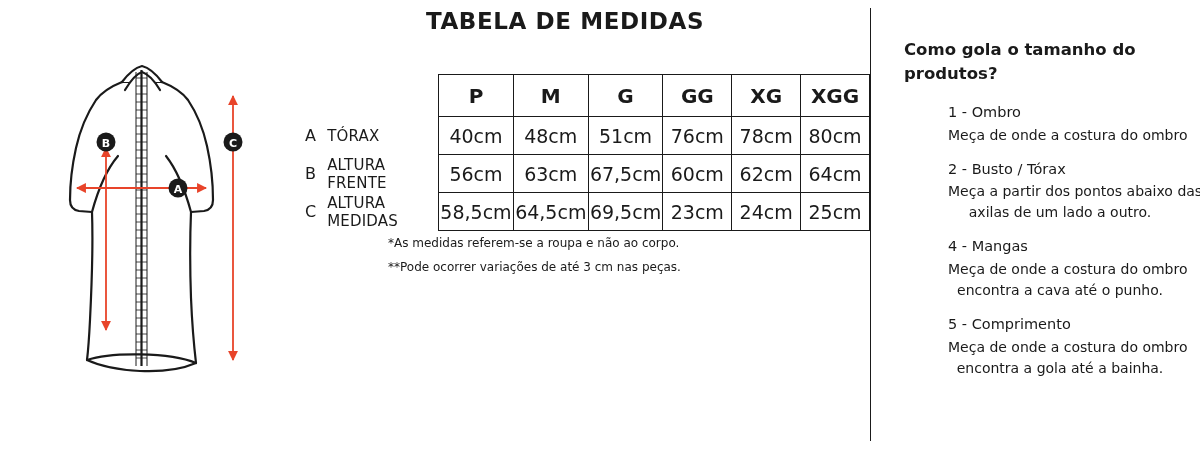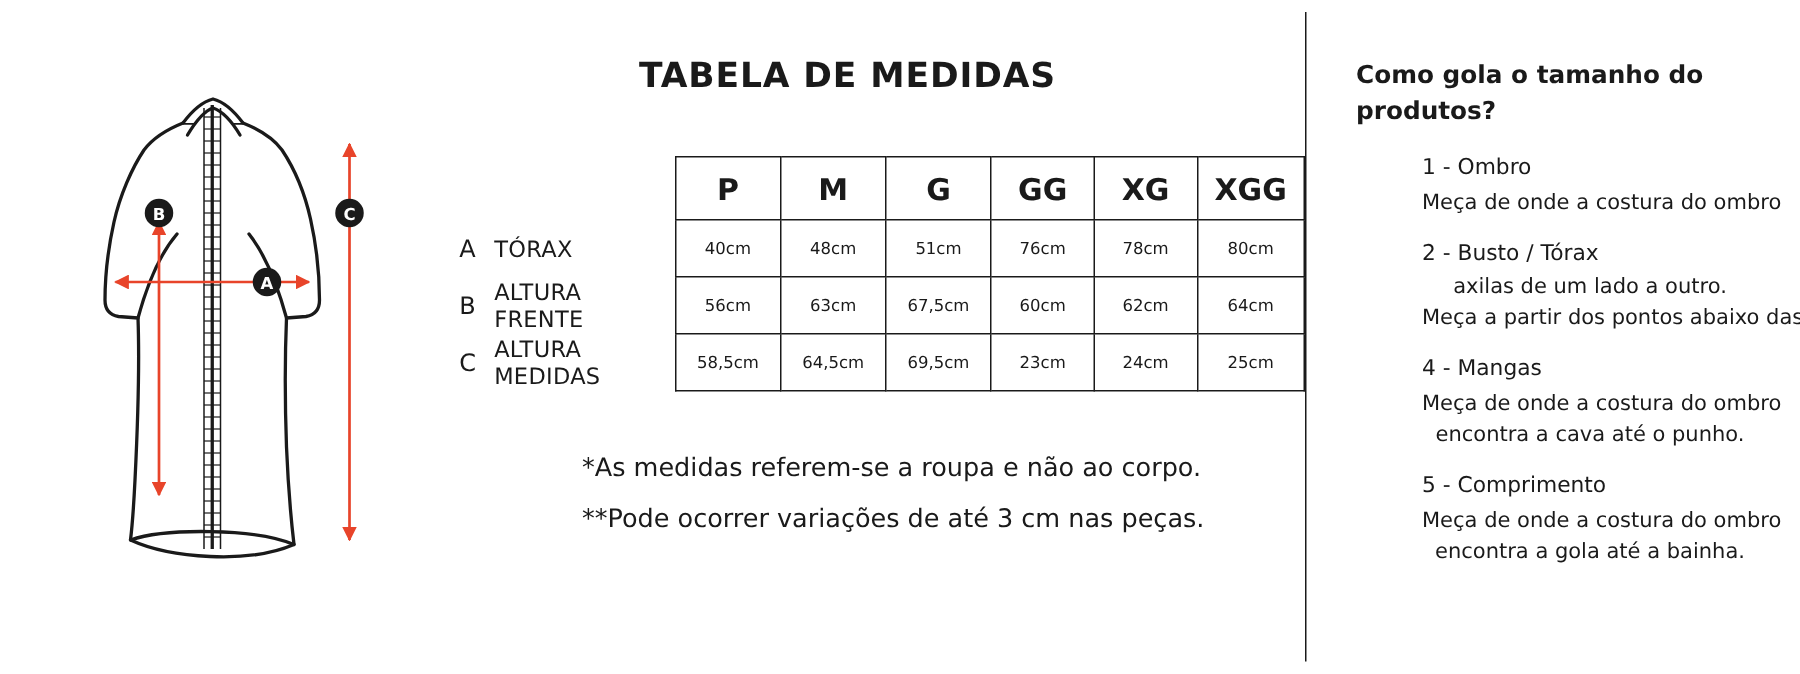--- a/index.html
+++ b/index.html
@@ -33,21 +33,20 @@
   .illus-svg {
     position: absolute;
     left: 30px;
     top: 30px;
   }
 
   
   .center-panel {
     flex: 1 1 auto;
     position: relative;
-    padding-top: 30px;
   }
   .center-title {
     text-align: center;
     font-size: 23px;
     font-weight: bold;
     letter-spacing: 0.6px;
     margin: 8px 0 0 0;
     padding-right: 30px;
   }
   .table-wrap {
@@ -66,21 +65,21 @@
     font-weight: normal;
   }
   table.size-table th {
     font-weight: bold;
     font-size: 20px;
     height: 42px;
   }
   table.size-table td.val {
     height: 38px;
     width: 76px;
-    font-size: 11px;
+    font-size: 19px;
   }
   
   .lbl-letter {
     border: none !important;
     width: 28px;
     font-weight: bold;
     font-size: 16px;
     text-align: center;
     padding-right: 2px !important;
   }
@@ -90,23 +89,22 @@
     text-align: left !important;
     font-size: 15px;
     font-weight: bold;
     letter-spacing: 0.2px;
     padding-left: 4px !important;
   }
   .corner-blank {
     border: none !important;
   }
   .notes {
-    margin-top: 34px;
     padding-left: 98px;
-    font-size: 17px;
+    font-size: 12px;
     line-height: 2.0;
   }
 
   
   .right-panel {
     width: 330px;
     flex: 0 0 330px;
     position: relative;
     padding: 30px 28px 20px 34px;
   }
@@ -319,22 +317,22 @@
     <div class="tip">
       <div class="tip-title">1 - Ombro</div>
       <div class="tip-body">
         <div>Meça de onde a costura do ombro</div>
       </div>
     </div>
 
     <div class="tip">
       <div class="tip-title">2 - Busto / Tórax</div>
       <div class="tip-body">
+        <div>Meça a partir dos pontos abaixo das</div>
         <div>axilas de um lado a outro.</div>
-        <div>Meça a partir dos pontos abaixo das</div>
       </div>
     </div>
 
 
     <div class="tip">
       <div class="tip-title">4 - Mangas</div>
       <div class="tip-body">
         <div>Meça de onde a costura do ombro</div>
         <div>encontra a cava até o punho.</div>
       </div>

